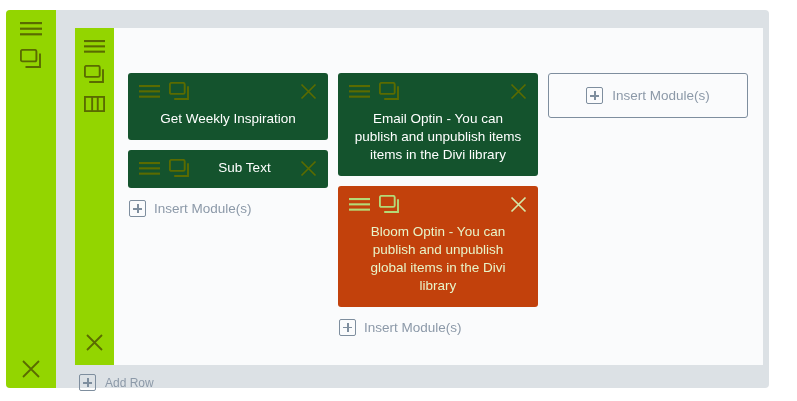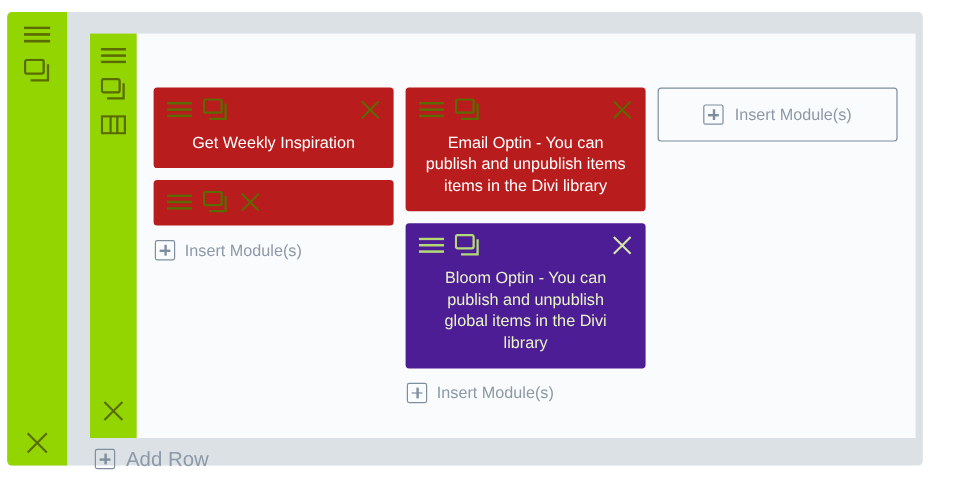--- a/index.html
+++ b/index.html
@@ -47,27 +47,27 @@
     width: 649px; height: 337px;
     background: #fafbfc;
     display: flex;
     padding: 14px 12px 0 14px;
     gap: 10px;
   }
   .column { width: 200px; display: flex; flex-direction: column; margin-top: 31px; }
 
   
   .module {
-    background: #b91c1c;
+    background: #14532d;
     border-radius: 3px;
     margin-bottom: 10px;
     padding: 9px 11px 10px 11px;
     position: relative;
   }
-  .module.ghost { background: #4c1d95; }
+  .module.ghost { background: #c2410c; }
   .module-head { display: flex; align-items: center; gap: 9px; }
   .module-title {
     color: #ffffff; font-size: 13.5px; text-align: center;
     line-height: 1.33; padding: 0 4px;
   }
   .module.tall .module-title { margin-top: 9px; margin-bottom: 2px; }
   .module.inline .module-title { flex: 1; text-align: center; margin: 0; }
   .module.ghost .module-title { color: #e8f4c8; }
   .module-close {
     margin-left: auto; width: 18px; height: 18px;
@@ -91,21 +91,21 @@
     color: #8c99a8; font-size: 13.5px; cursor: pointer;
     background: transparent;
   }
 
   
   .add-row {
     position: absolute; left: 63px; top: 357px;
     width: 700px; height: 31px;
     display: flex; align-items: center; gap: 9px;
     padding-left: 10px;
-    color: #8c99a8; font-size: 17px; cursor: pointer;
+    color: #8c99a8; font-size: 12px; cursor: pointer;
   }
 
   
   .ico { display: block; }
   .plus-box {
     width: 17px; height: 17px;
     border: 1px solid #7e8e9e; border-radius: 2px;
     position: relative; flex: 0 0 auto;
   }
   .plus-box::before, .plus-box::after {
@@ -214,20 +214,21 @@
                 <rect x="0" y="5.3" width="21" height="2.1" fill="#5a6b00"></rect>
                 <rect x="0" y="10.6" width="21" height="2.1" fill="#5a6b00"></rect>
               </svg>
             </span>
             <span>
               <svg class="ico" width="21" height="19" viewBox="0 0 21 19">
                 <rect x="0.9" y="0.9" width="14.8" height="11" rx="1.5" fill="none" stroke="#5a6b00" stroke-width="1.9"></rect>
                 <path d="M19 4.3 V17 H5.2" fill="none" stroke="#5a6b00" stroke-width="1.9"></path>
               </svg>
             </span>
+            <div class="module-title">Sub Text</div>
             <span class="module-close">
               <svg class="ico" width="17" height="17" viewBox="0 0 17 17">
                 <path d="M1.5 1.5 L15.5 15.5 M15.5 1.5 L1.5 15.5" stroke="#5a6b00" stroke-width="1.7" fill="none"></path>
               </svg>
             </span>
           </div>
         </div>
 
         <div class="insert-link">
           <span class="plus-box"></span>

